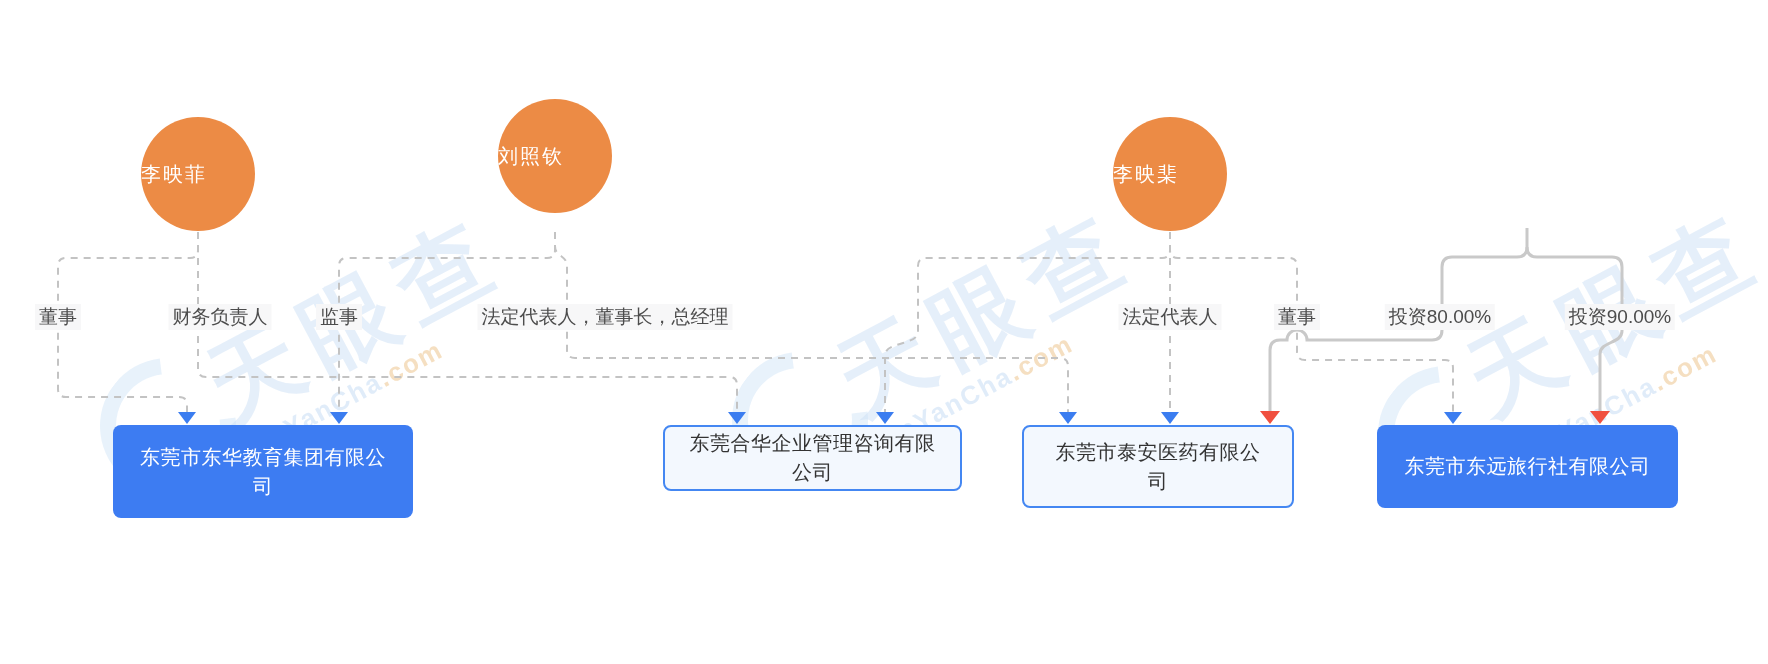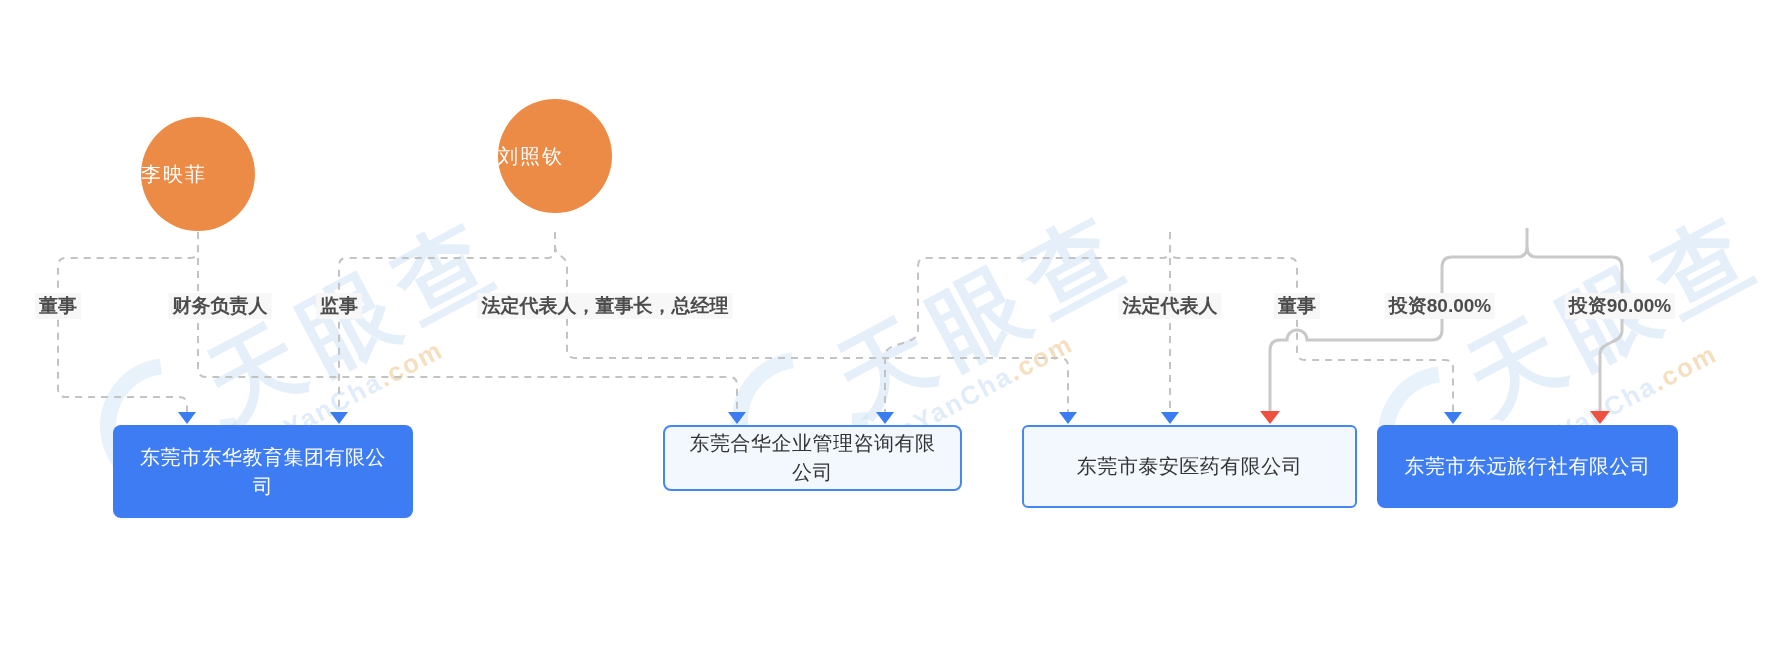--- a/index.html
+++ b/index.html
@@ -20,23 +20,23 @@
   .wm-domain .suffix{color:rgba(243,217,182,0.85);}
   .wm-swirl{
     width:104px;height:104px;border-radius:50%;
     border:16px solid rgba(214,231,248,0.55);border-top-color:transparent;
     transform:rotate(38deg);
   }
   
   .wires{position:absolute;left:0;top:0;z-index:1;}
   
   .rel-label{
-    position:absolute;top:293px;z-index:2;transform:translateX(-50%);
+    position:absolute;top:304px;z-index:2;transform:translateX(-50%);
     font-size:19px;line-height:26px;white-space:nowrap;
-    color:#4c4c4c;background:#f7f7f8;padding:0 4px;font-weight:bold;
+    color:#4c4c4c;background:#f7f7f8;padding:0 4px;
   }
   
   .person{
     position:absolute;z-index:3;width:114px;height:114px;border-radius:50%;
     background:#ec8b45;color:#ffffff;display:flex;align-items:center;
     font-size:20px;letter-spacing:2px;cursor:pointer;
   }
   
   .company{
     position:absolute;z-index:3;box-sizing:border-box;border-radius:8px;
@@ -44,21 +44,21 @@
     font-size:20px;line-height:29px;letter-spacing:0.5px;padding:0 23px;cursor:pointer;
   }
   .company.top{
     left:1378px;top:148px;width:299px;height:80px;
     background:#f3f7fd;border:2px solid #4285f4;color:#333333;
   }
   .company.solid{background:#3d7cf2;border:none;color:#ffffff;}
   .company.light{background:#f3f8fe;border:2px solid #4487f2;color:#333333;}
   .b1{left:113px;top:425px;width:300px;height:93px;}
   .b2{left:663px;top:425px;width:299px;height:66px;}
-  .b3{left:1022px;top:425px;width:335px;height:83px;border-radius:6px;}
+  .b3{left:1022px;top:425px;width:272px;height:83px;}
   .b4{left:1377px;top:425px;width:301px;height:83px;}
 </style>
 </head>
 <body>
 
 <div class="canvas">
 
   <div class="wm wm-swirl" style="left:100px;top:358px;"></div>
   <div class="wm wm-chars" style="left:196px;top:258px;">天眼查</div>
   <div class="wm wm-domain" style="left:218px;top:388px;"><span>TianYanCha</span><span class="suffix">.com</span></div>
@@ -109,20 +109,23 @@
   <div class="rel-label" style="left:1297px;">董事</div>
   <div class="rel-label" style="left:1440px;">投资80.00%</div>
   <div class="rel-label" style="left:1620px;text-align:right;">投资90.00%</div>
 
   <div class="person" style="left:141px;top:117px;">
     <span>李映菲</span>
   </div>
   <div class="person" style="left:498px;top:99px;">
     <span>刘照钦</span>
   </div>
+  <div class="person" style="left:1113px;top:117px;">
+    <span>李映棐</span>
+  </div>
 
 
   <div class="company solid b1">
     <span>东莞市东华教育集团有限公司</span>
   </div>
   <div class="company light b2">
     <span>东莞合华企业管理咨询有限公司</span>
   </div>
   <div class="company light b3">
     <span>东莞市泰安医药有限公司</span>

